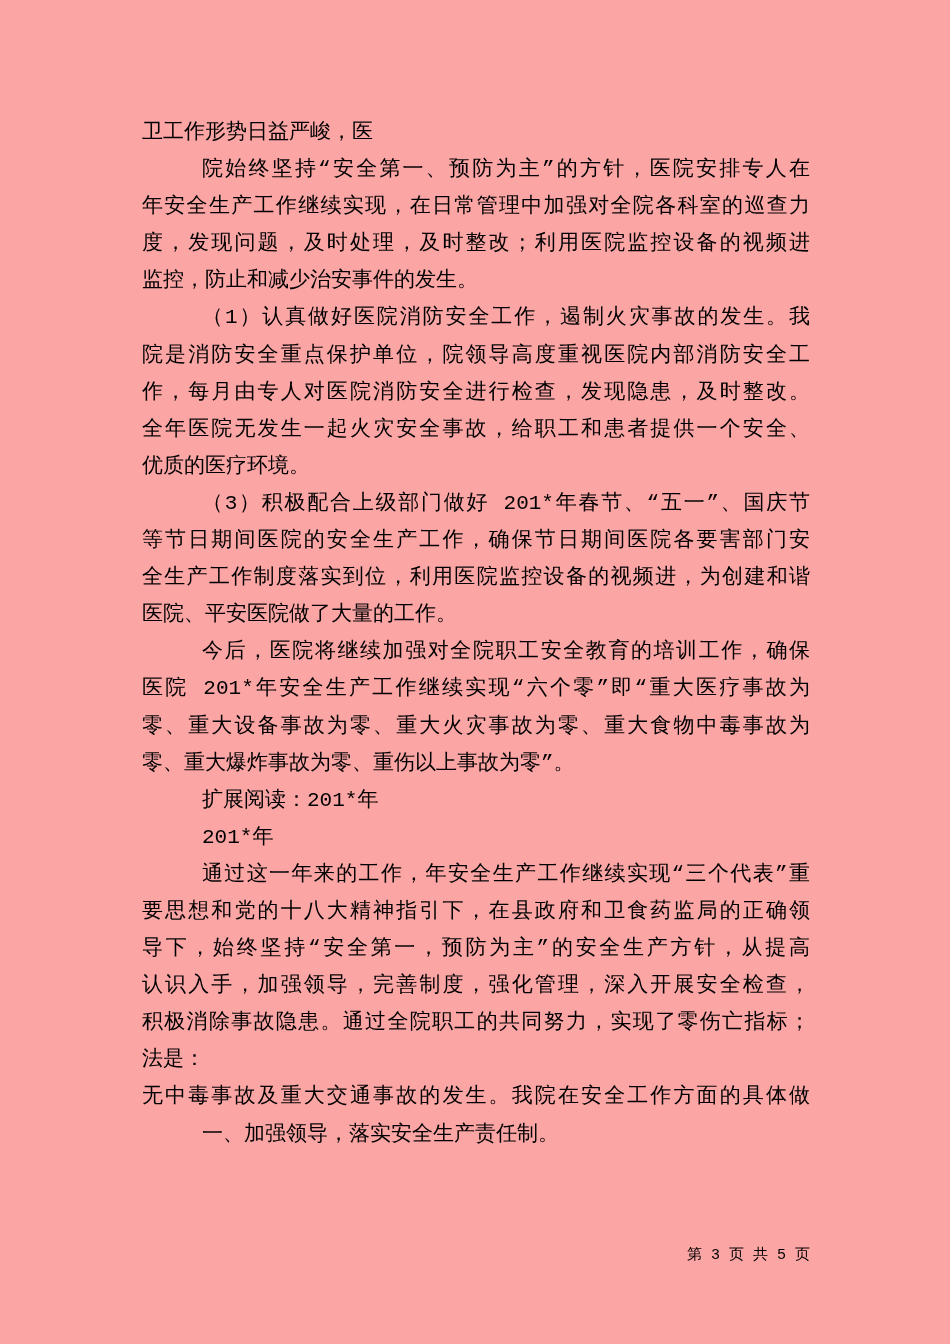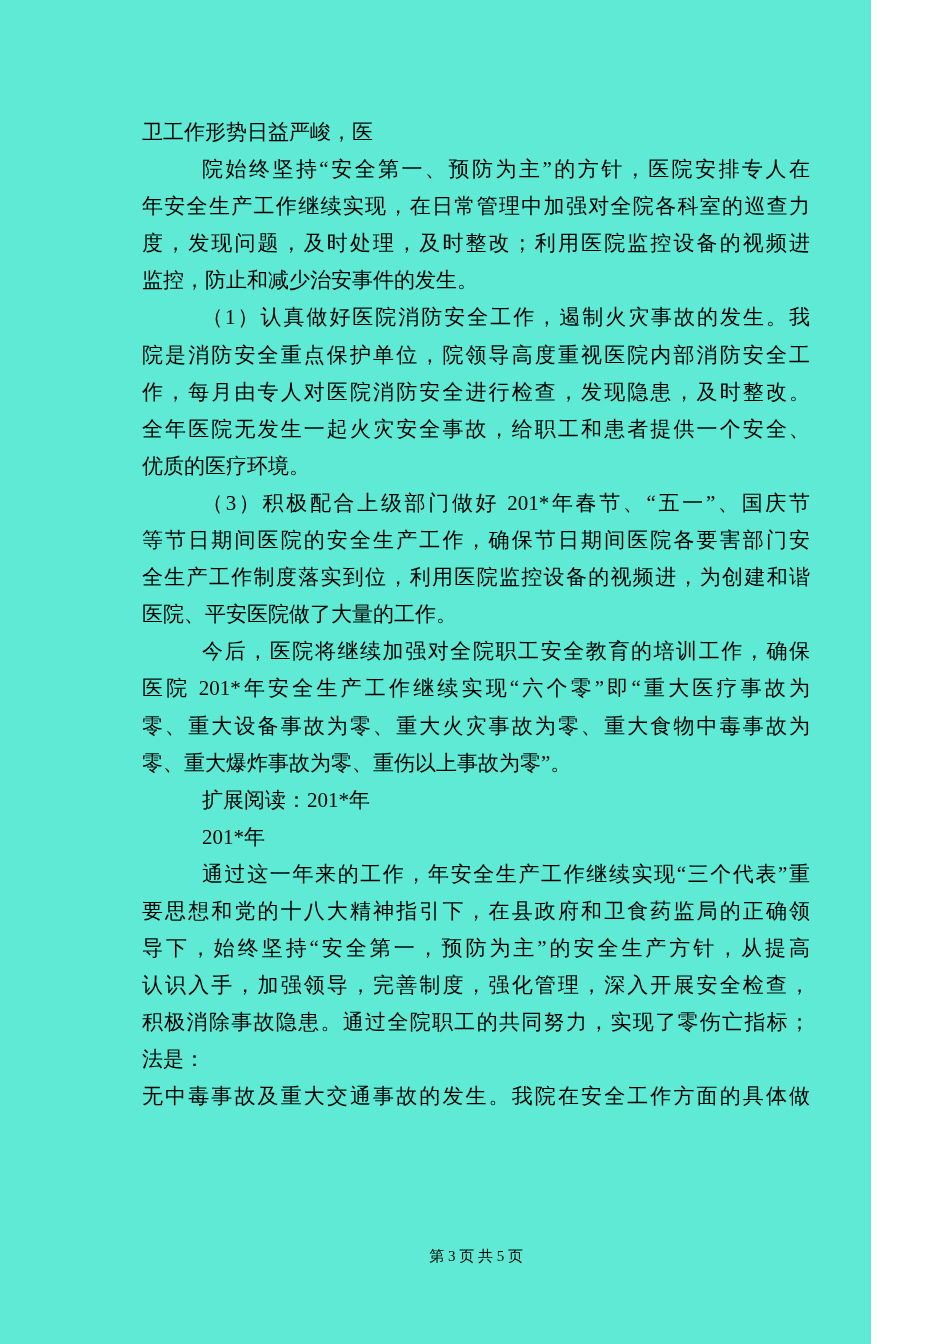--- a/index.html
+++ b/index.html
@@ -2,25 +2,25 @@
 <html><head>
 <meta charset="utf-8">
 <style>
   html, body {
     margin: 0;
     padding: 0;
     background: #ffffff;
   }
   .page {
     position: relative;
-    width: 871px;
+    width: 950px;
     height: 1344px;
-    background: #5eead4;
+    background: #fca5a5;
     color: #000000;
-    font-family: Liberation Serif, serif;
+    font-family: Liberation Mono, monospace;
     overflow: hidden;
   }
   .content {
     position: absolute;
     left: 142px;
     top: 114px;
     width: 668px;
   }
   .line {
     font-size: 21px;
@@ -39,21 +39,21 @@
   }
   .line.indent {
     text-indent: 60px;
     text-align: center;
   }
   .footer {
     position: absolute;
     top: 1247px;
     left: 142px;
     width: 668px;
-    text-align: center;
+    text-align: right;
     font-size: 15px;
     line-height: 18px;
     color: #000000;
   }
 </style>
 </head>
 <body>
 
 <div class="page">
   <div class="content">
@@ -77,17 +77,18 @@
       <div class="line left">零、重大爆炸事故为零、重伤以上事故为零”。</div>
       <div class="line left indent">扩展阅读：201*年</div>
       <div class="line left indent">201*年</div>
       <div class="line justify indent">通过这一年来的工作，年安全生产工作继续实现“三个代表”重</div>
       <div class="line justify">要思想和党的十八大精神指引下，在县政府和卫食药监局的正确领</div>
       <div class="line justify">导下，始终坚持“安全第一，预防为主”的安全生产方针，从提高</div>
       <div class="line justify">认识入手，加强领导，完善制度，强化管理，深入开展安全检查，</div>
       <div class="line justify">积极消除事故隐患。通过全院职工的共同努力，实现了零伤亡指标；</div>
       <div class="line left">法是：</div>
       <div class="line justify">无中毒事故及重大交通事故的发生。我院在安全工作方面的具体做</div>
+      <div class="line left indent">一、加强领导，落实安全生产责任制。</div>
     </div>
   <div class="footer">
     <span>第 3 页 共 5 页</span>
   </div>
 </div>
 
 </body></html>

